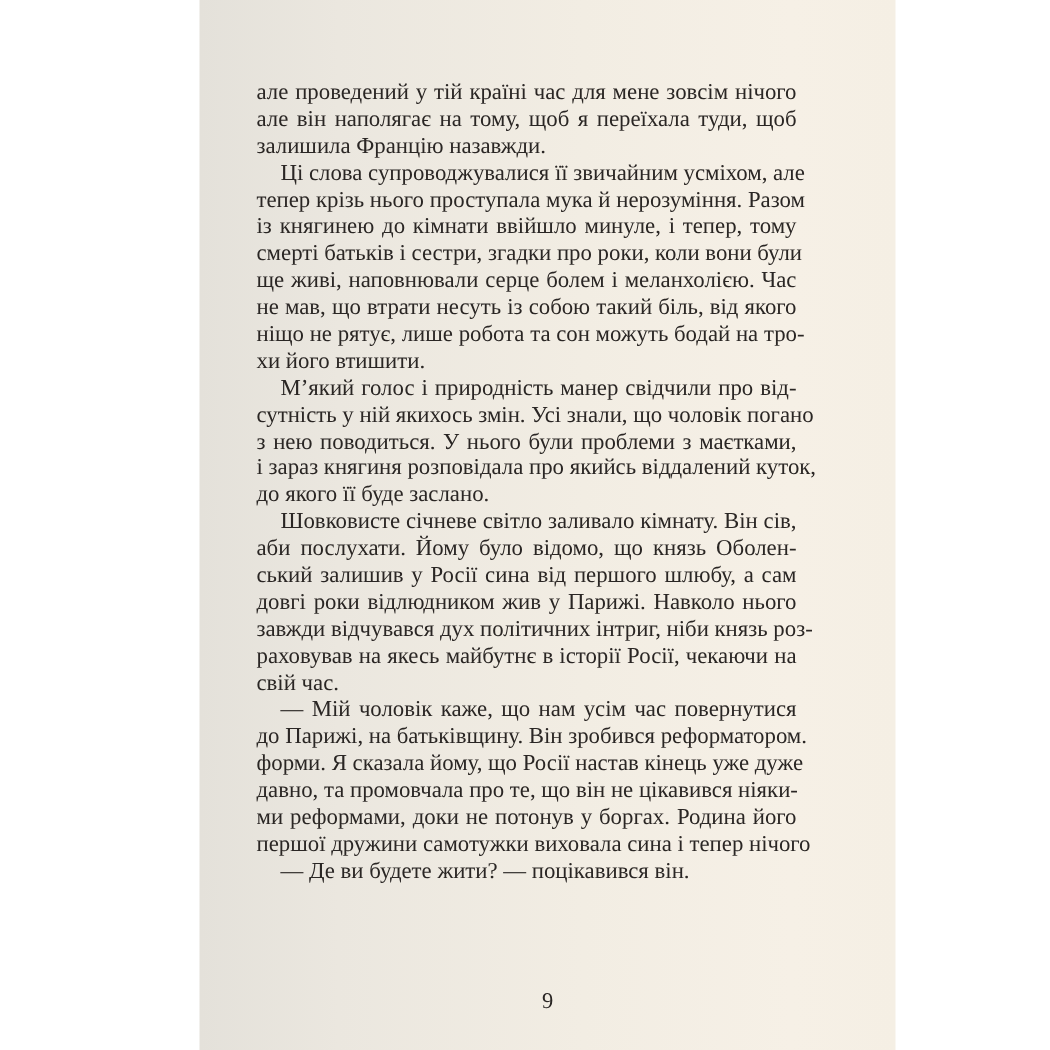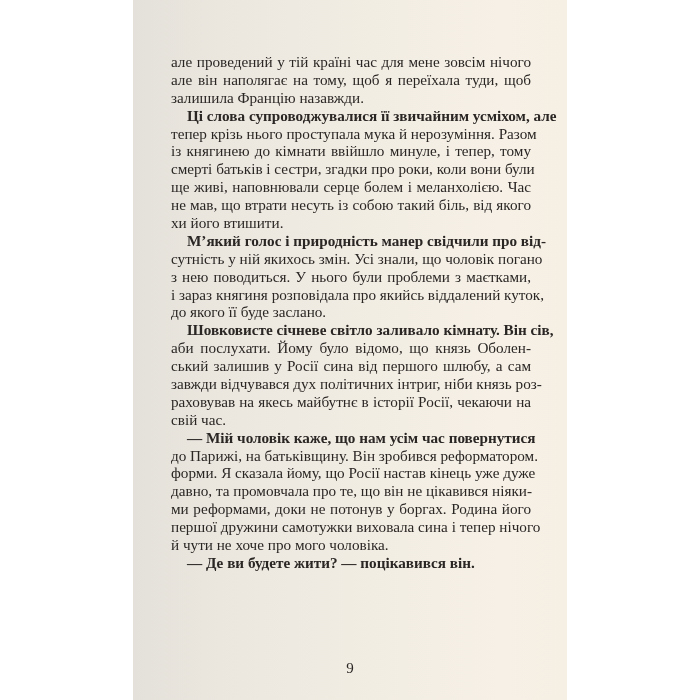--- a/index.html
+++ b/index.html
@@ -13,20 +13,21 @@
       position: relative;
       overflow: hidden;
     }
     .page {
       position: absolute;
       left: 133px;
       top: 0;
       width: 434px;
       height: 700px;
       background: linear-gradient(to right, #e4e1da 0%, #ebe7df 20%, #f2ede3 55%, #f6f0e6 85%, #f5efe4 100%);
+      padding-left: 30px;
     }
     .text-block {
       position: absolute;
       left: 38px;
       top: 53px;
       width: 360px;
       font-family: "Liberation Serif", "DejaVu Serif", serif;
       font-size: 15.2px;
       line-height: 17.9px;
       color: #2a2624;
@@ -42,21 +43,20 @@
       text-align: justify;
       text-align-last: justify;
       white-space: nowrap;
       height: 17.9px;
     }
     .line.last {
       text-align-last: left;
     }
     .line.indent {
       padding-left: 16px;
-      font-weight: bold;
     }
     .page-number {
       position: absolute;
       left: 0;
       width: 100%;
       top: 660px;
       text-align: center;
       font-family: "Liberation Serif", "DejaVu Serif", serif;
       font-size: 15px;
       color: #2a2624;
@@ -74,48 +74,49 @@
       <span class="line last">залишила Францію назавжди.</span>
     </div>
 
     <div class="para">
       <span class="line indent">Ці слова супроводжувалися її звичайним усміхом, але</span>
       <span class="line">тепер крізь нього проступала мука й нерозуміння. Разом</span>
       <span class="line">із княгинею до кімнати ввійшло минуле, і тепер, тому</span>
       <span class="line">смерті батьків і сестри, згадки про роки, коли вони були</span>
       <span class="line">ще живі, наповнювали серце болем і меланхолією. Час</span>
       <span class="line">не мав, що втрати несуть із собою такий біль, від якого</span>
+      <span class="line">ніщо не рятує, лише робота та сон можуть бодай на тро-</span>
       <span class="line last">хи його втишити.</span>
     </div>
 
     <div class="para">
       <span class="line indent">М’який голос і природність манер свідчили про від-</span>
       <span class="line">сутність у ній якихось змін. Усі знали, що чоловік погано</span>
       <span class="line">з нею поводиться. У нього були проблеми з маєтками,</span>
       <span class="line">і зараз княгиня розповідала про якийсь віддалений куток,</span>
       <span class="line last">до якого її буде заслано.</span>
     </div>
 
     <div class="para">
       <span class="line indent">Шовковисте січневе світло заливало кімнату. Він сів,</span>
       <span class="line">аби послухати. Йому було відомо, що князь Оболен-</span>
       <span class="line">ський залишив у Росії сина від першого шлюбу, а сам</span>
+      <span class="line">довгі роки відлюдником жив у Парижі. Навколо нього</span>
       <span class="line">завжди відчувався дух політичних інтриг, ніби князь роз-</span>
       <span class="line">раховував на якесь майбутнє в історії Росії, чекаючи на</span>
       <span class="line last">свій час.</span>
     </div>
 
     <div class="para">
       <span class="line indent">— Мій чоловік каже, що нам усім час повернутися</span>
       <span class="line">до Парижі, на батьківщину. Він зробився реформатором.</span>
       <span class="line">форми. Я сказала йому, що Росії настав кінець уже дуже</span>
       <span class="line">давно, та промовчала про те, що він не цікавився ніяки-</span>
       <span class="line">ми реформами, доки не потонув у боргах. Родина його</span>
       <span class="line">першої дружини самотужки виховала сина і тепер нічого</span>
-      <span class="line last">й чути не хоче про мого чоловіка.</span>
     </div>
 
     <div class="para">
       <span class="line indent last">— Де ви будете жити? — поцікавився він.</span>
     </div>
   </div>
 
   <div class="page-number">9</div>
 </div>
 

